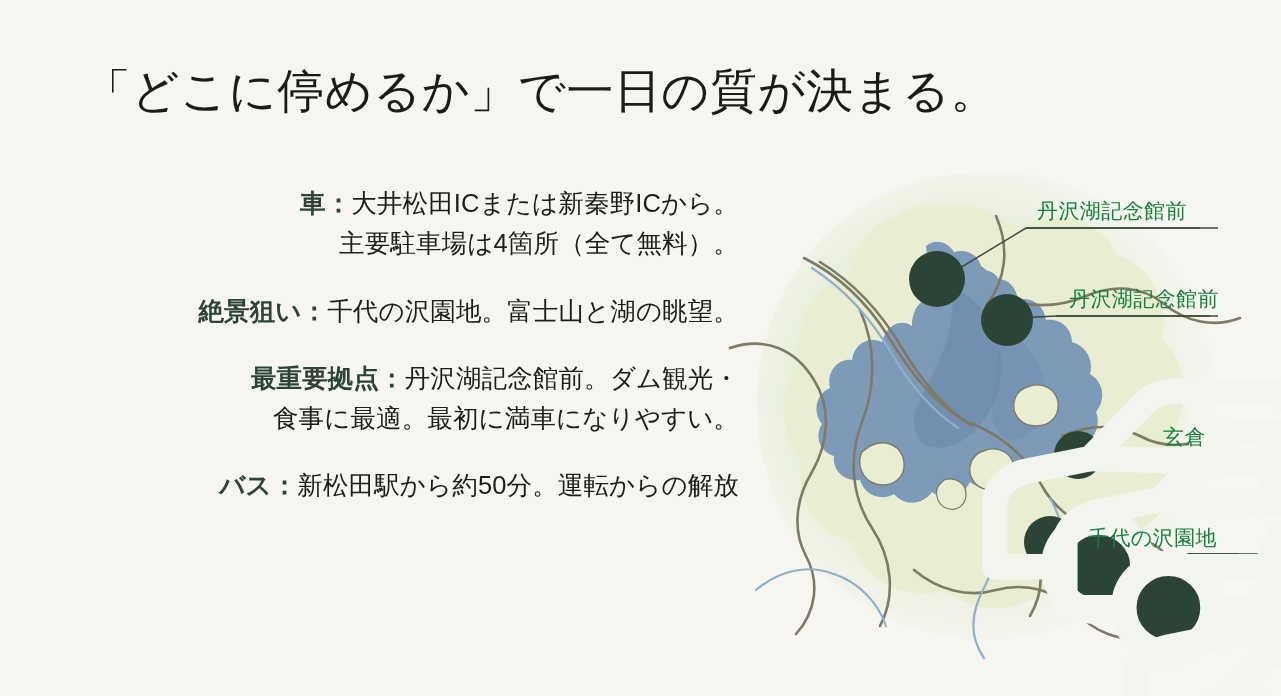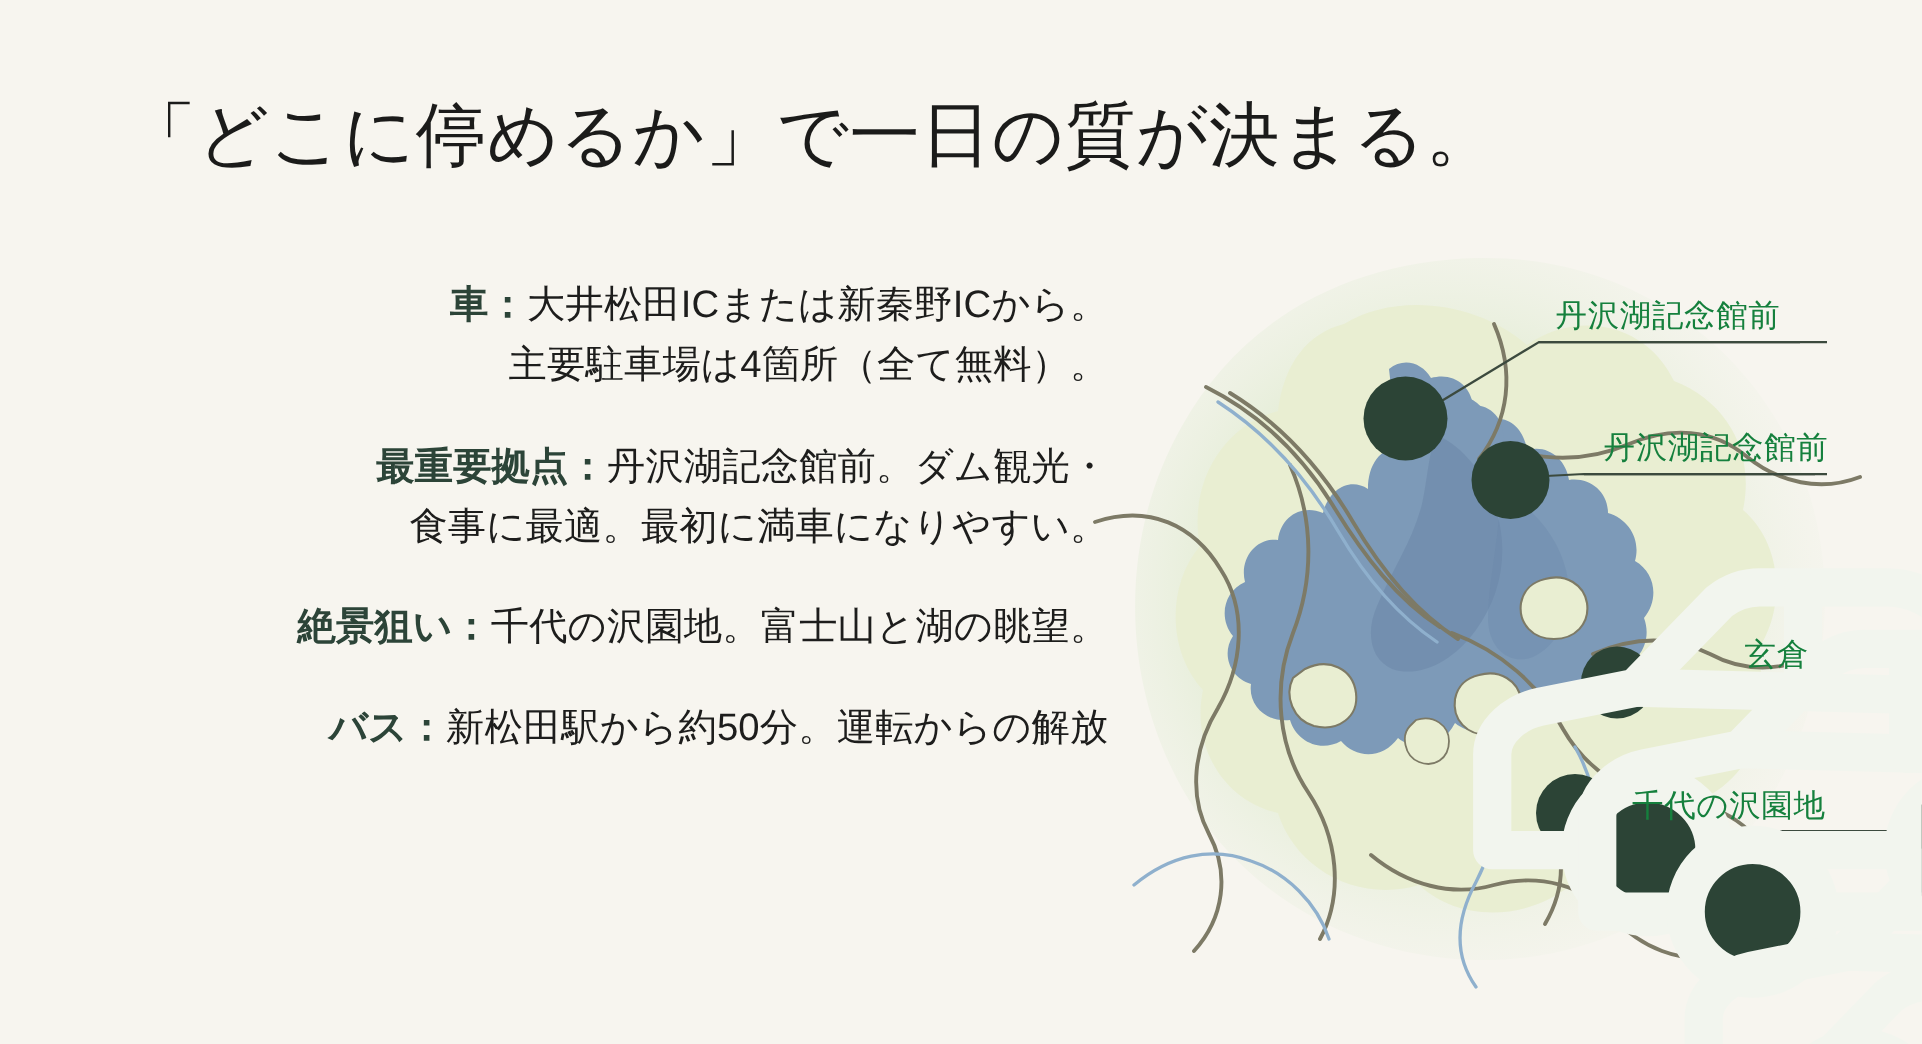--- a/index.html
+++ b/index.html
@@ -101,26 +101,26 @@
   <div class="title">「どこに停めるか」で一日の質が決まる。</div>
 
   <div class="copy">
 
     <p class="para">
       <span class="ln"><span class="lbl">車：</span><span>大井松田ICまたは新秦野ICから。</span></span>
       <span class="ln">主要駐車場は4箇所（全て無料）。</span>
     </p>
 
     <p class="para">
+      <span class="ln"><span class="lbl">絶景狙い：</span><span>千代の沢園地。富士山と湖の眺望。</span></span>
+    </p>
+
+    <p class="para">
       <span class="ln"><span class="lbl">最重要拠点：</span><span>丹沢湖記念館前。ダム観光・</span></span>
       <span class="ln">食事に最適。最初に満車になりやすい。</span>
-    </p>
-
-    <p class="para">
-      <span class="ln"><span class="lbl">絶景狙い：</span><span>千代の沢園地。富士山と湖の眺望。</span></span>
     </p>
 
     <p class="para">
       <span class="ln"><span class="lbl">バス：</span><span>新松田駅から約50分。運転からの解放</span></span>
     </p>
 
   </div>
 
   <div class="map">
 

